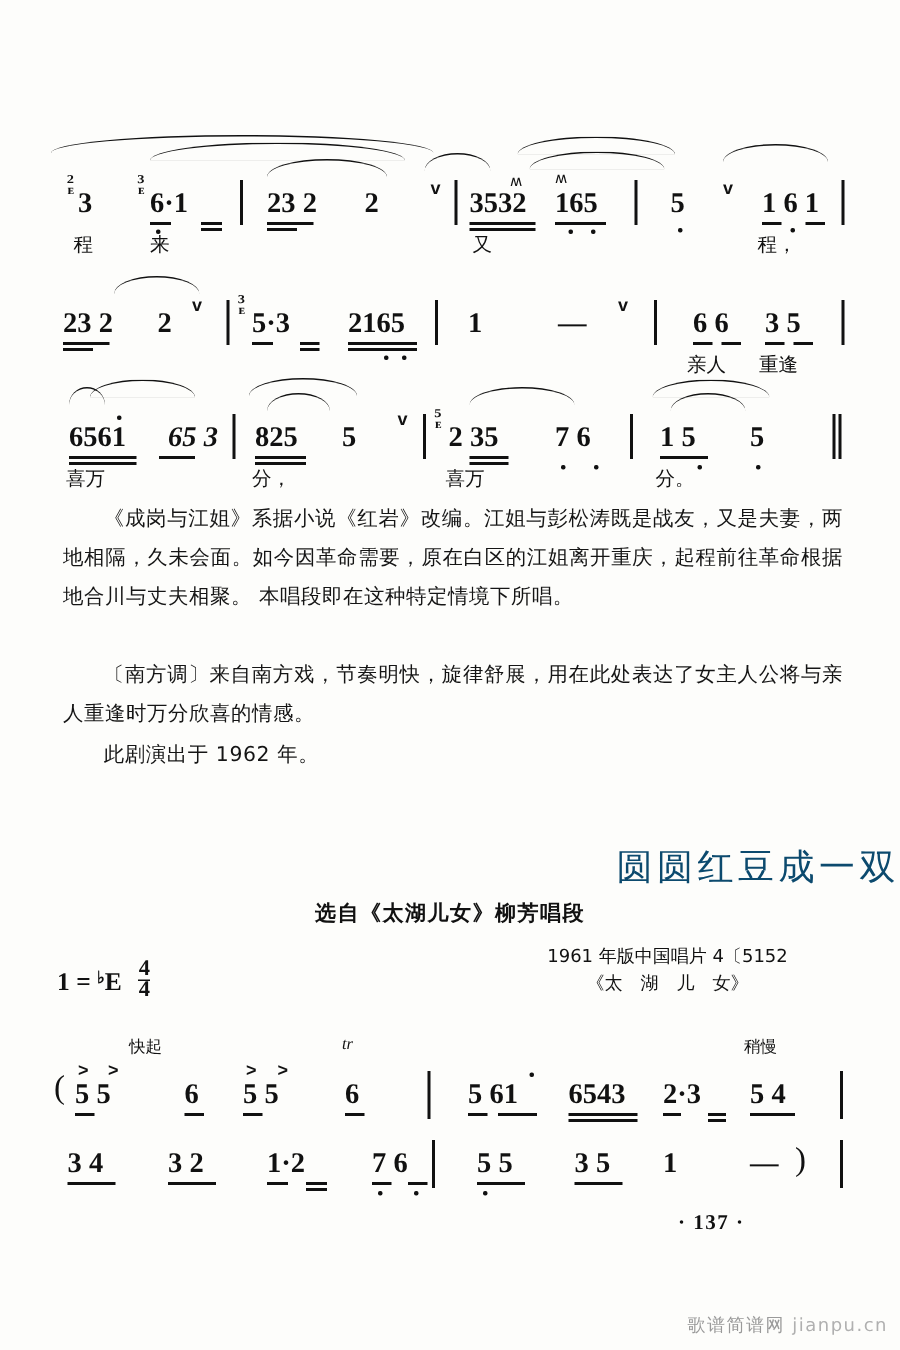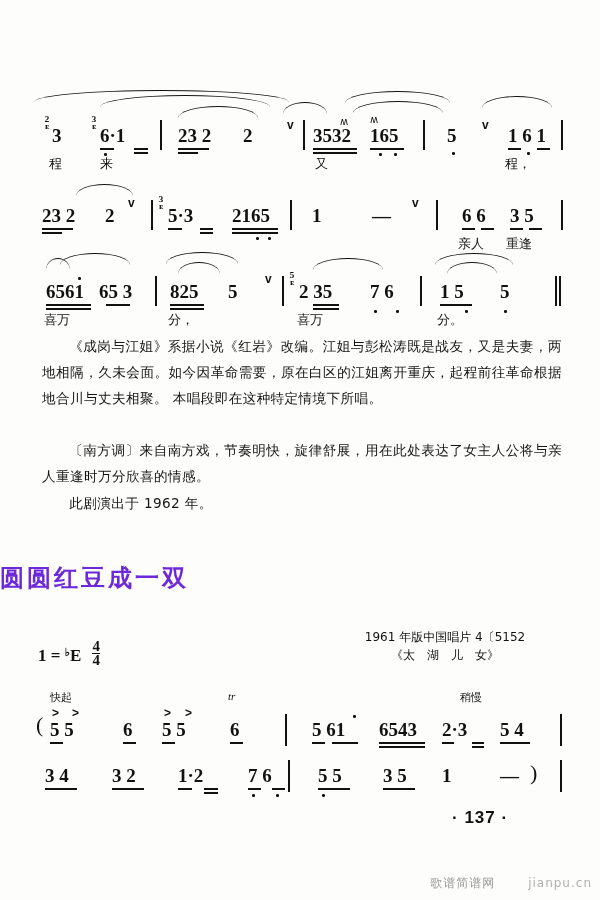--- a/index.html
+++ b/index.html
@@ -66,41 +66,42 @@
     position:absolute;
     font-family:"Liberation Sans", sans-serif;
     font-size:12px;
     font-weight:bold;
   }
   .accent{position:absolute;font-size:12px;font-family:"Liberation Sans",sans-serif;font-weight:bold;}
   .tempo{
     position:absolute;
     font-family:"DejaVu Sans", sans-serif;
     font-size:11px;
+    margin-left:36px;
   }
   .mord{position:absolute;font-size:10px;font-family:"DejaVu Sans",sans-serif;letter-spacing:-1px;}
 
   
   .prose{
     position:absolute;
     left:42px;right:38px;
     font-family:"DejaVu Sans", sans-serif;
     font-size:13.6px;
     line-height:26px;
     text-align:justify;
     letter-spacing:0.4px;
     color:#151515;
   }
   .prose p{margin:0;text-indent:2em;}
 
   
   .song-title{
-    position:absolute;width:100%;text-align:left;
-    font-family:"DejaVu Sans", sans-serif;
-    font-weight:bold;font-size:24px;letter-spacing:3px;color:#6d28d9;
+    position:absolute;width:100%;text-align:right;
+    font-family:"DejaVu Sans", sans-serif;
+    font-weight:normal;font-size:24px;letter-spacing:3px;color:#0c4a6e;
   }
   .song-sub{
     position:absolute;width:100%;text-align:center;
     font-family:"DejaVu Sans", sans-serif;
     font-weight:bold;font-size:14px;letter-spacing:1px;color:#111;
   }
   .credits{
     position:absolute;right:44px;text-align:center;
     font-family:"DejaVu Sans", sans-serif;font-size:12px;line-height:18px;
   }
@@ -112,29 +113,29 @@
   .keysig sup{font-size:11px;vertical-align:5px;}
   .meter{
     display:inline-block;vertical-align:-4px;margin-left:7px;
     font-weight:bold;font-size:15px;line-height:13px;text-align:center;
   }
   .meter .num{display:block;}
   .meter .den{display:block;border-top:1.6px solid #111;}
 
   .pageno{
     position:absolute;
-    font-family:Liberation Sans, sans-serif;
-    font-weight:bold;font-size:17px;letter-spacing:1px;
+    font-family:Liberation Serif, serif;
+    font-weight:bold;font-size:14px;letter-spacing:1px;
   }
   .wm{
     position:absolute;right:8px;bottom:8px;
     font-family:"DejaVu Sans", sans-serif;
     font-size:12px;color:#9a9a9a;letter-spacing:1px;
   }
-  .wm .lat{font-family:"DejaVu Sans", sans-serif;color:#b0b0b0;margin-left:28px;}
+  .wm .lat{font-family:"DejaVu Sans", sans-serif;color:#b0b0b0;}
   .paren{position:absolute;font-size:22px;font-family:"Liberation Serif",serif;}
 </style>
 </head>
 <body>
 
 <div class="page">
 
   <div class="staff" style="position:absolute;left:0;top:100px;width:600px;">
 
     <div class="slur" style="left:100px;top:-5px;width:170px;"></div>
@@ -253,21 +254,21 @@
     <div class="slur" style="left:178px;top:4px;width:42px;"></div>
     <div class="slur" style="left:313px;top:0px;width:70px;"></div>
     <div class="slur" style="left:435px;top:-5px;width:78px;"></div>
     <div class="slur" style="left:447px;top:4px;width:50px;"></div>
 
     <div class="n" style="left:46px;top:24px;">6561</div>
     <div class="beam" style="left:46px;top:46px;width:45px;"></div>
     <div class="beam" style="left:46px;top:50px;width:45px;"></div>
     <div class="dot" style="left:78px;top:19px;"></div>
 
-    <div class="n" style="left:99px;top:24px;">65 3</div>
+    <div class="n" style="left:112px;top:24px;font-style:italic;">65 3</div>
     <div class="beam" style="left:106px;top:46px;width:24px;"></div>
     <div class="bar" style="left:155px;top:18px;height:30px;"></div>
 
     <div class="n" style="left:170px;top:24px;">825</div>
     <div class="beam" style="left:170px;top:46px;width:34px;"></div>
     <div class="beam" style="left:170px;top:50px;width:34px;"></div>
     <div class="n" style="left:228px;top:24px;">5</div>
 
     <div class="breath" style="left:265px;top:14px;">v</div>
     <div class="bar" style="left:282px;top:18px;height:30px;"></div>
@@ -303,20 +304,21 @@
     <p>《成岗与江姐》系据小说《红岩》改编。江姐与彭松涛既是战友，又是夫妻，两地相隔，久未会面。如今因革命需要，原在白区的江姐离开重庆，起程前往革命根据地合川与丈夫相聚。 本唱段即在这种特定情境下所唱。</p>
   </div>
   <div class="prose" style="top:437px;">
     <p>〔南方调〕来自南方戏，节奏明快，旋律舒展，用在此处表达了女主人公将与亲人重逢时万分欣喜的情感。</p>
   </div>
   <div class="prose" style="top:490px;">
     <p>此剧演出于 1962 年。</p>
   </div>
 
   <div class="song-title" style="top:562px;">圆圆红豆成一双</div>
+  <div class="song-sub" style="top:600px;">选自《太湖儿女》柳芳唱段</div>
 
   <div class="credits" style="top:628px;width:230px;right:40px;">
     <div>1961 年版中国唱片 4〔5152</div>
     <div>《太　湖　儿　女》</div>
   </div>
 
   <div class="keysig" style="left:38px;top:640px;">
     <span>1 = </span><sup>♭</sup><span>E</span>
     <span class="meter">
       <span class="num">4</span>

